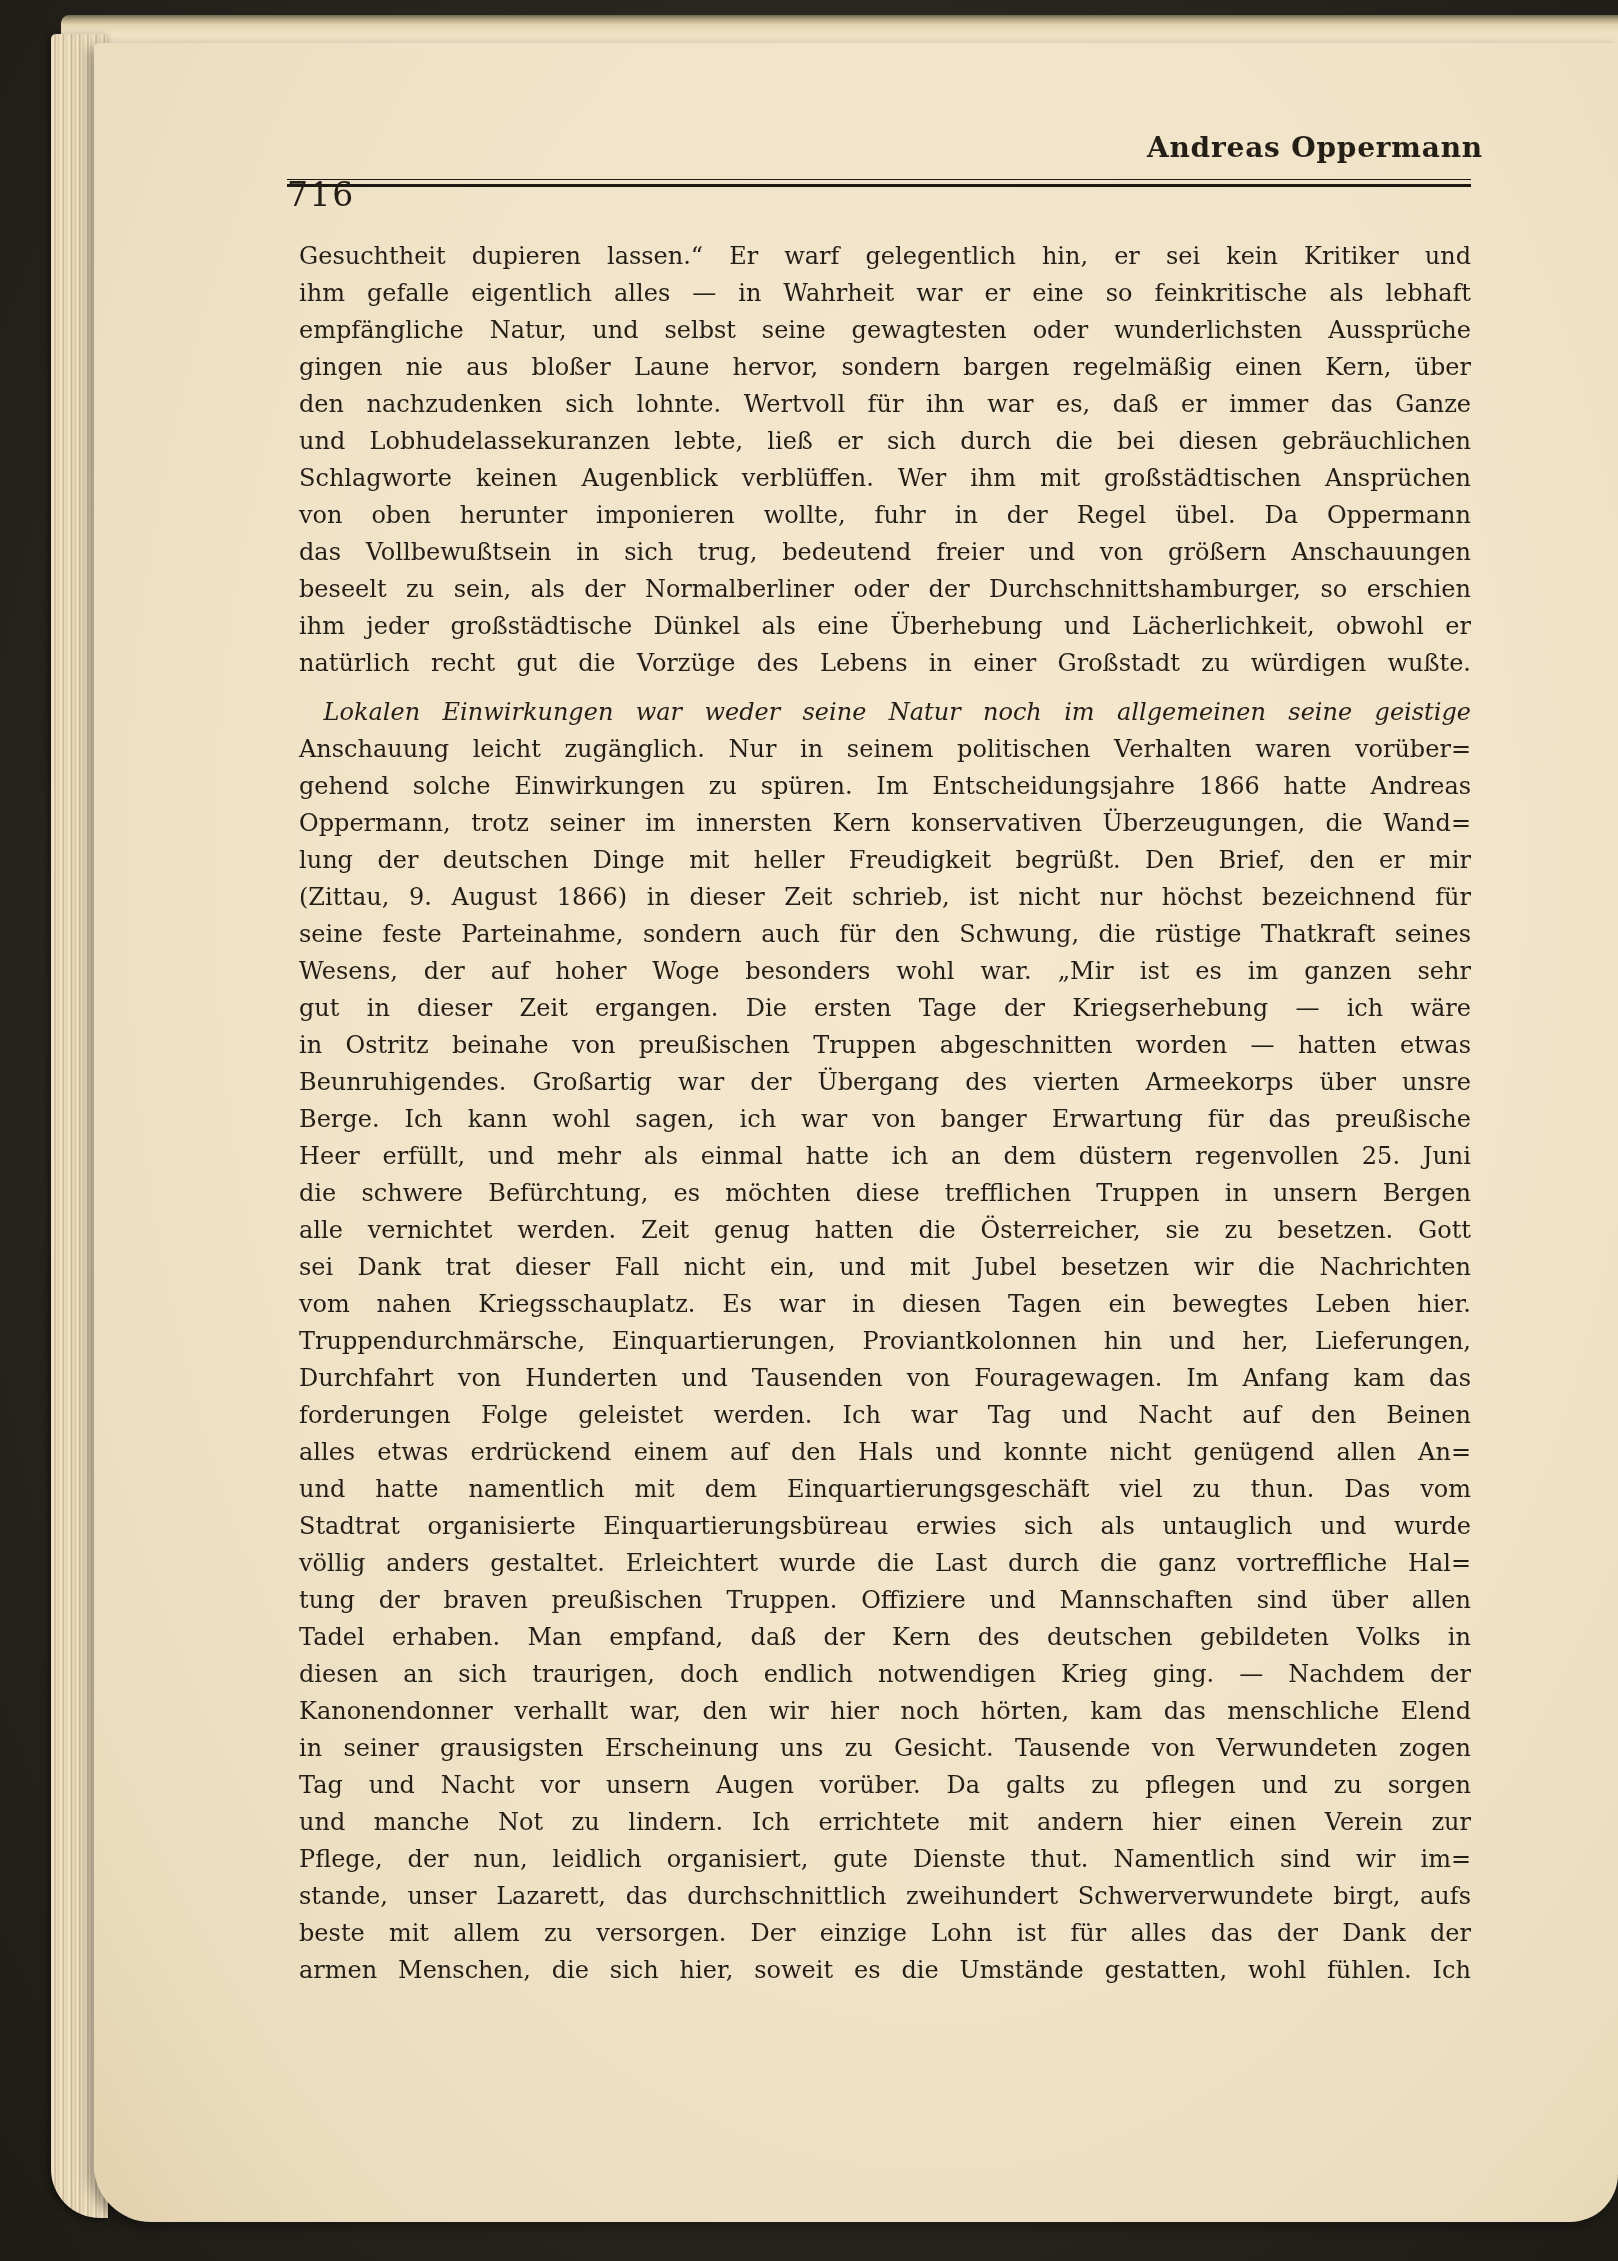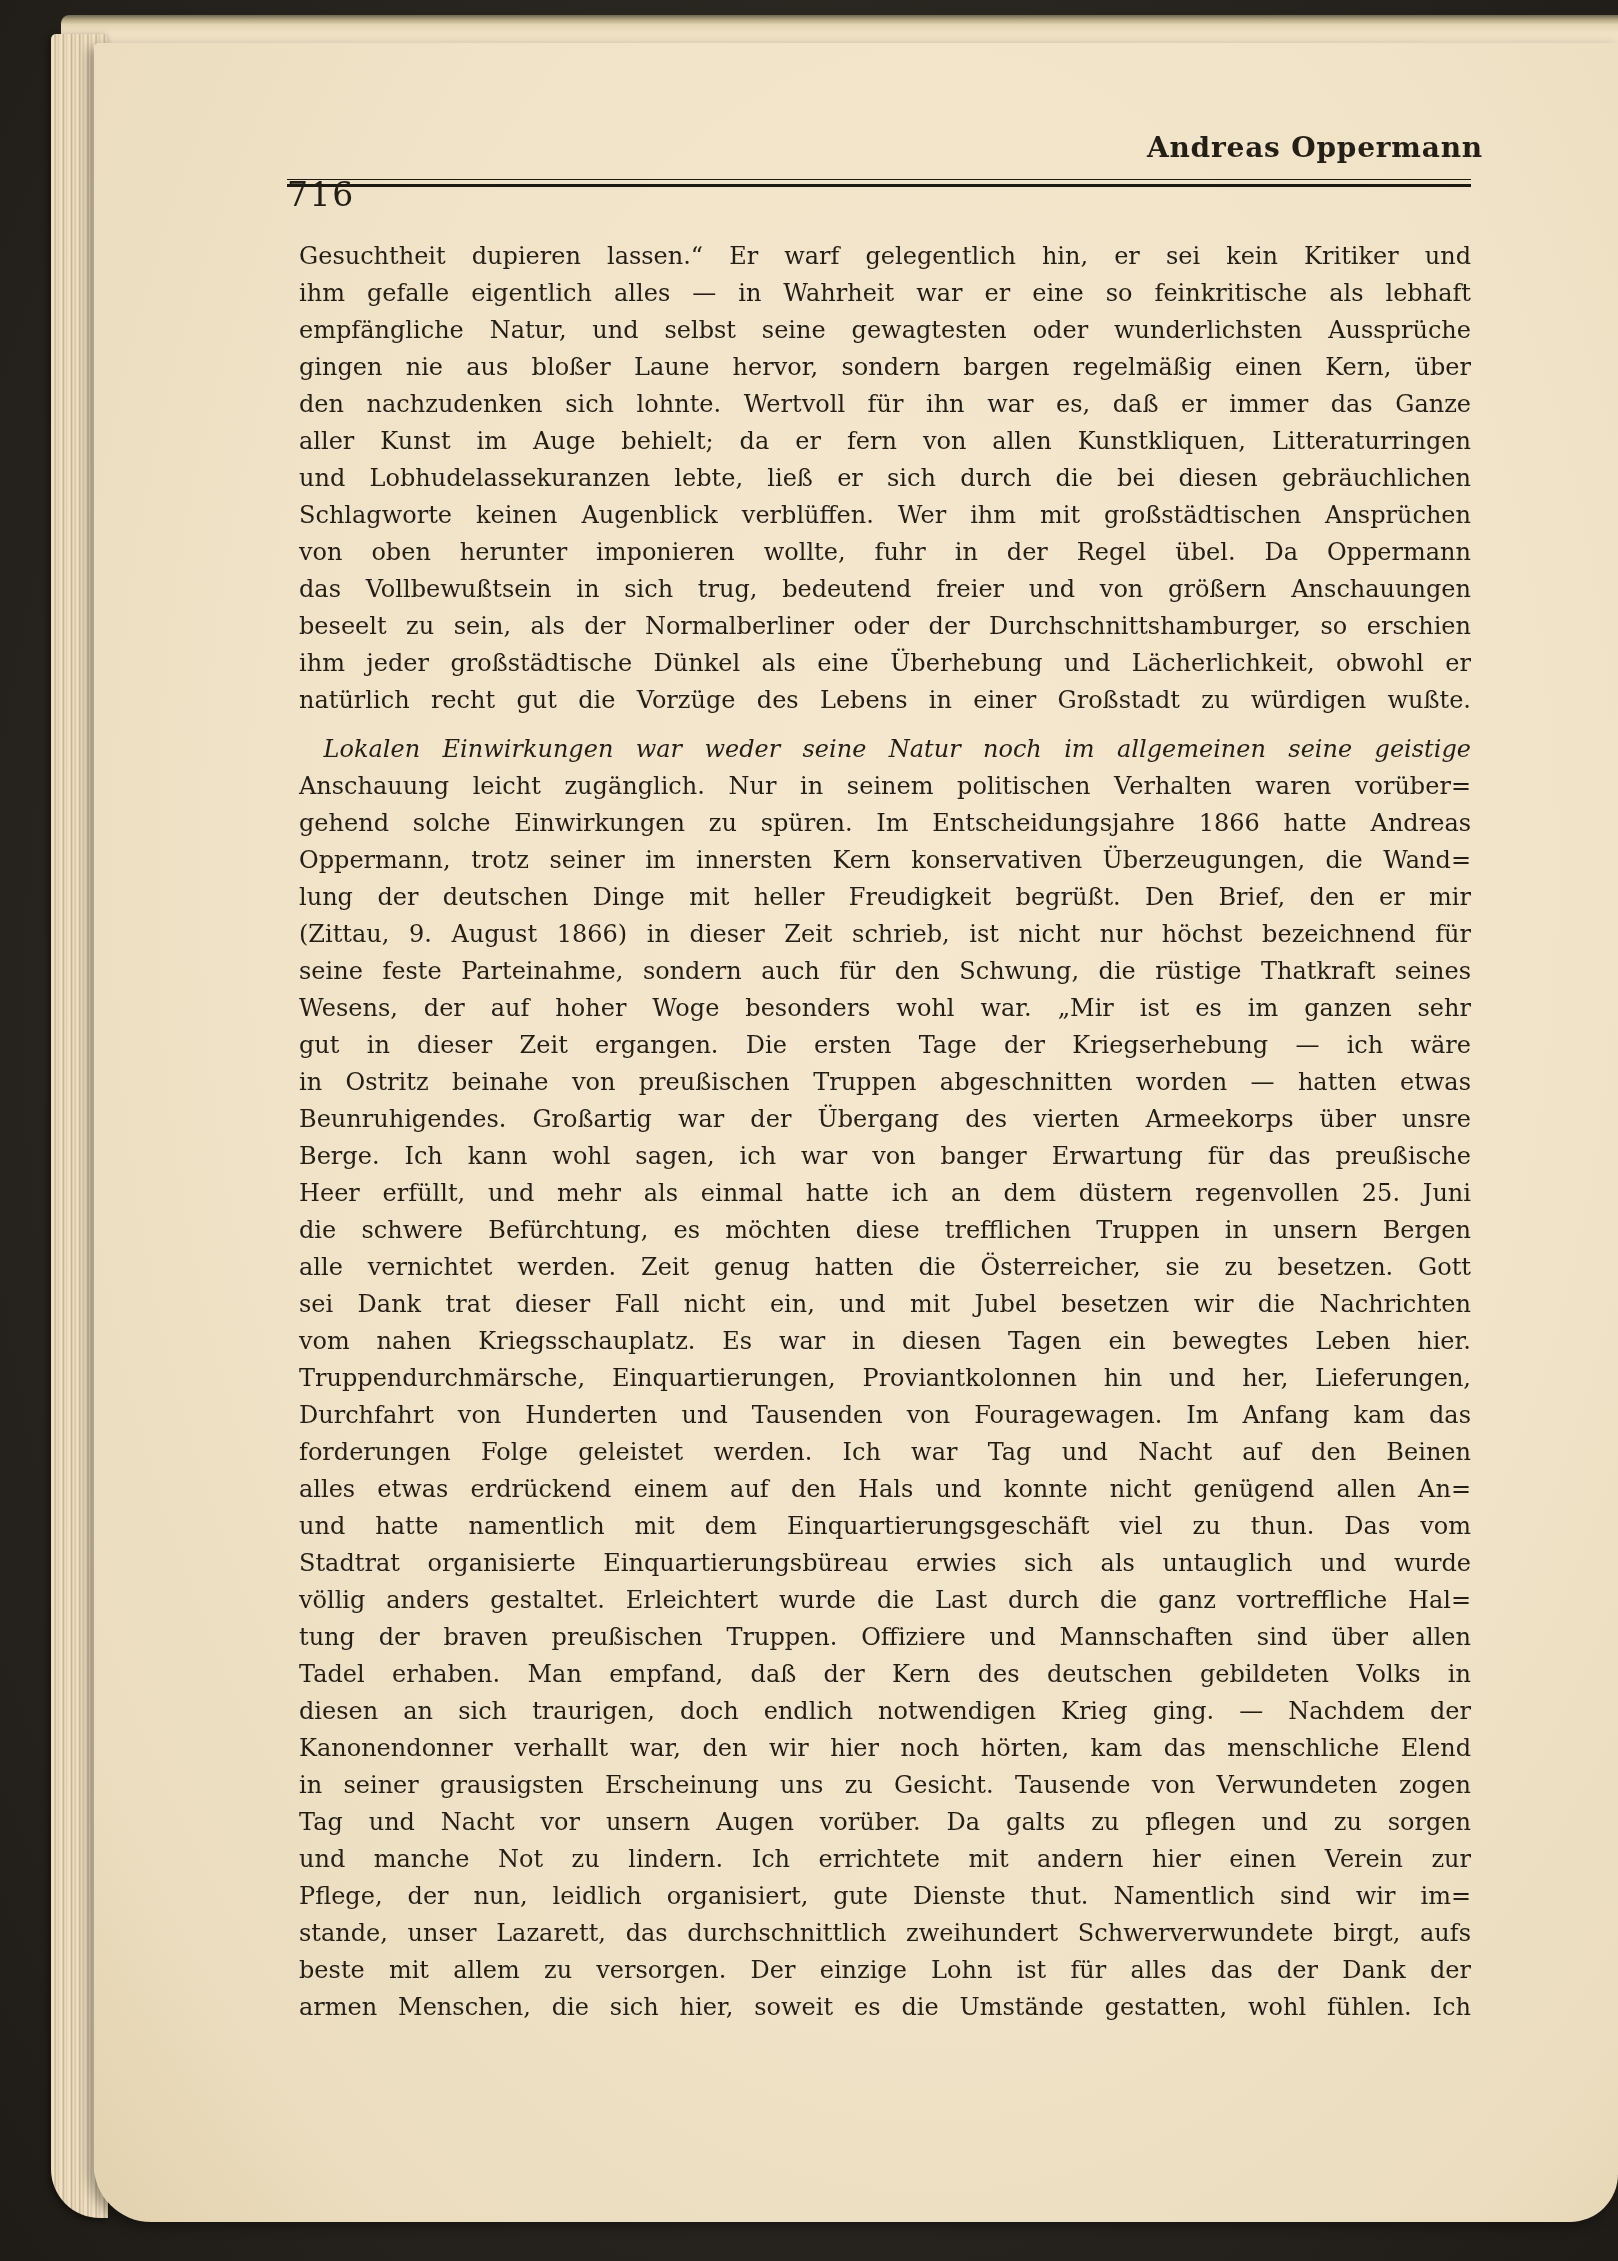--- a/index.html
+++ b/index.html
@@ -79,21 +79,20 @@
     <span class="running-header">Andreas Oppermann</span>
   </div>
   <div class="header-rule"></div>
   <div class="page-body">
       <div class="paragraph">
         <div class="line">Gesuchtheit dupieren lassen.“ Er warf gelegentlich hin, er sei kein Kritiker und</div>
         <div class="line">ihm gefalle eigentlich alles — in Wahrheit war er eine so feinkritische als lebhaft</div>
         <div class="line">empfängliche Natur, und selbst seine gewagtesten oder wunderlichsten Aussprüche</div>
         <div class="line">gingen nie aus bloßer Laune hervor, sondern bargen regelmäßig einen Kern, über</div>
         <div class="line">den nachzudenken sich lohnte. Wertvoll für ihn war es, daß er immer das Ganze</div>
-        <div class="line">aller Kunst im Auge behielt; da er fern von allen Kunstkliquen, Litteraturringen</div>
         <div class="line">und Lobhudelassekuranzen lebte, ließ er sich durch die bei diesen gebräuchlichen</div>
         <div class="line">Schlagworte keinen Augenblick verblüffen. Wer ihm mit großstädtischen Ansprüchen</div>
         <div class="line">von oben herunter imponieren wollte, fuhr in der Regel übel. Da Oppermann</div>
         <div class="line">das Vollbewußtsein in sich trug, bedeutend freier und von größern Anschauungen</div>
         <div class="line">beseelt zu sein, als der Normalberliner oder der Durchschnittshamburger, so erschien</div>
         <div class="line">ihm jeder großstädtische Dünkel als eine Überhebung und Lächerlichkeit, obwohl er</div>
         <div class="line">natürlich recht gut die Vorzüge des Lebens in einer Großstadt zu würdigen wußte.</div>
       </div>
       <div class="paragraph">
         <div class="line indent">Lokalen Einwirkungen war weder seine Natur noch im allgemeinen seine geistige</div>

